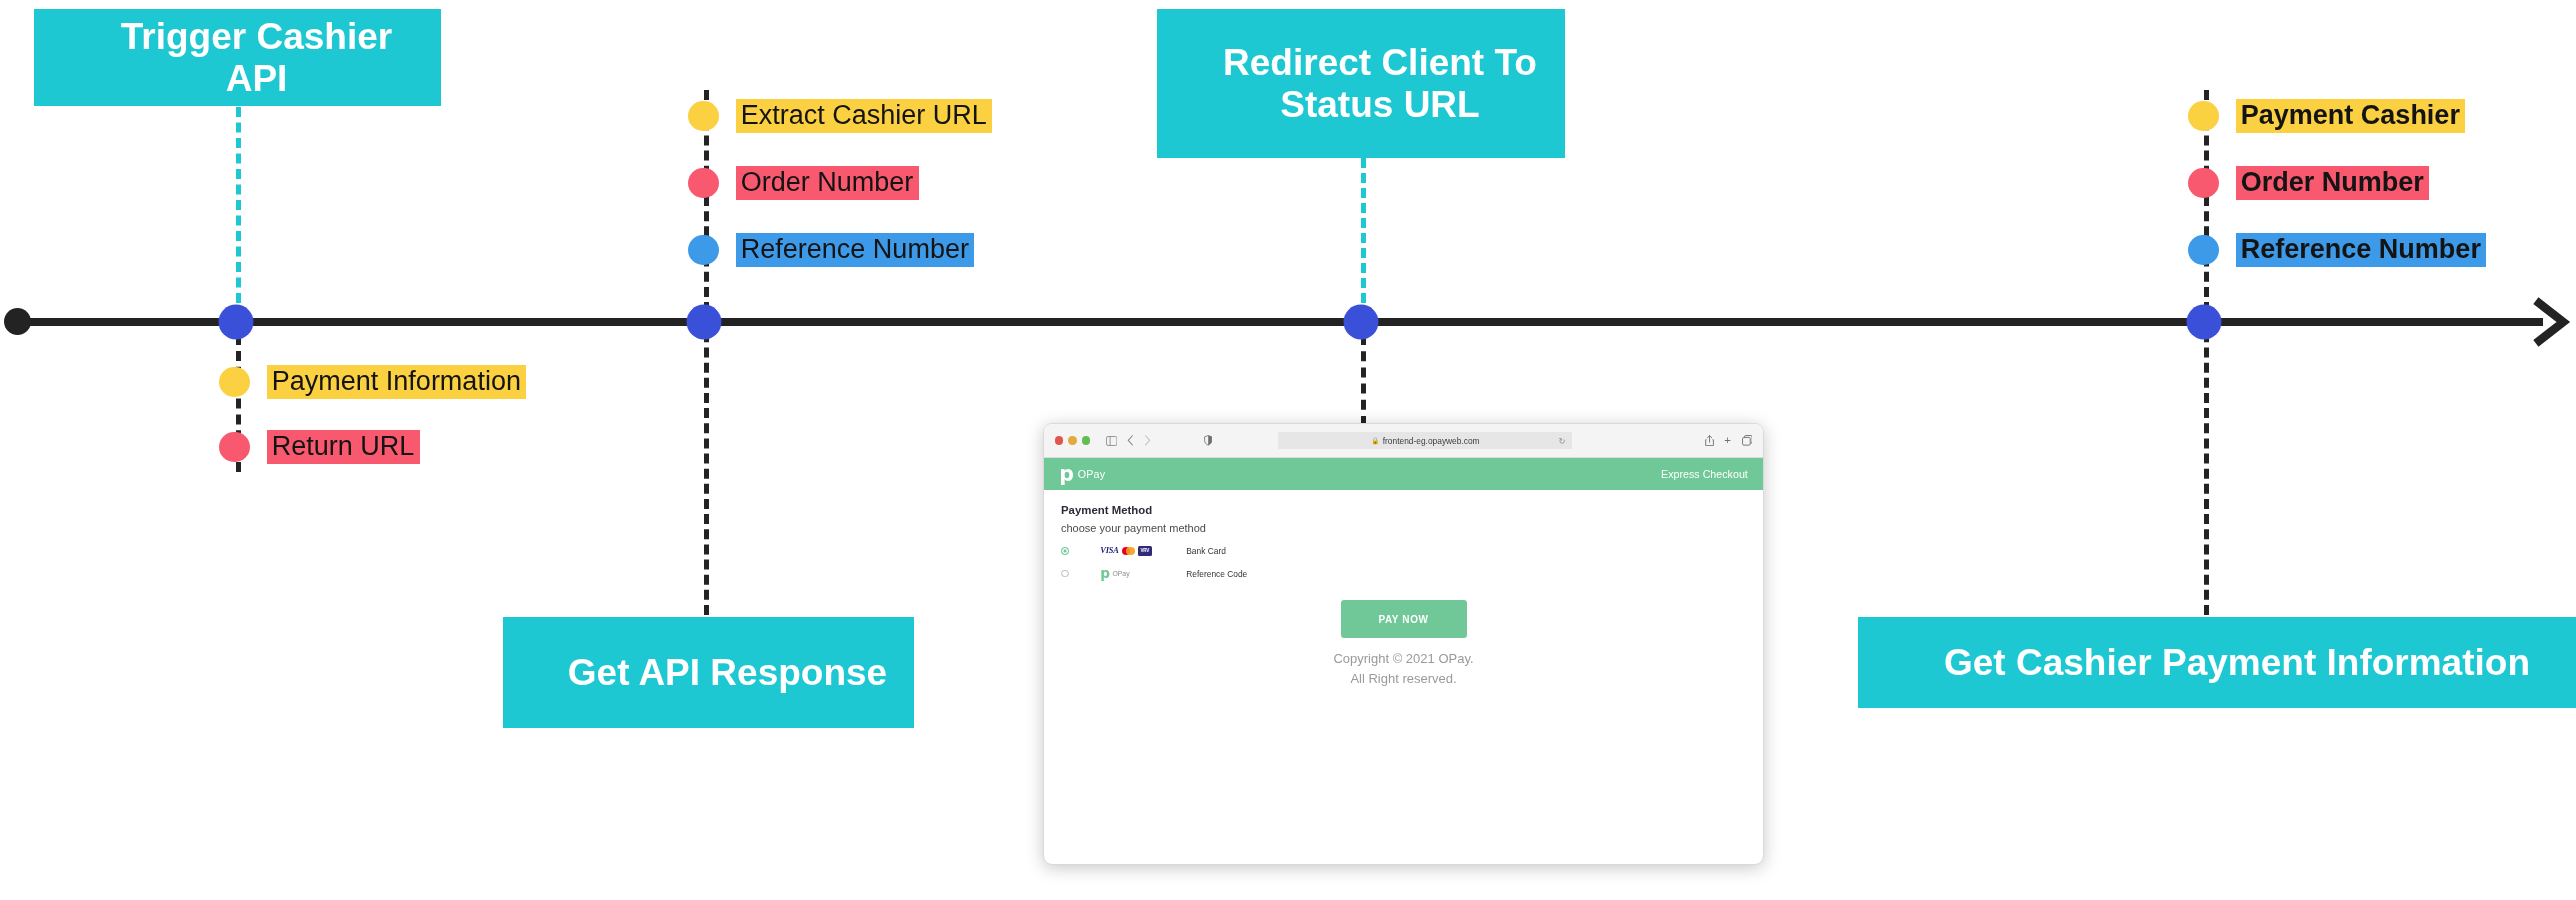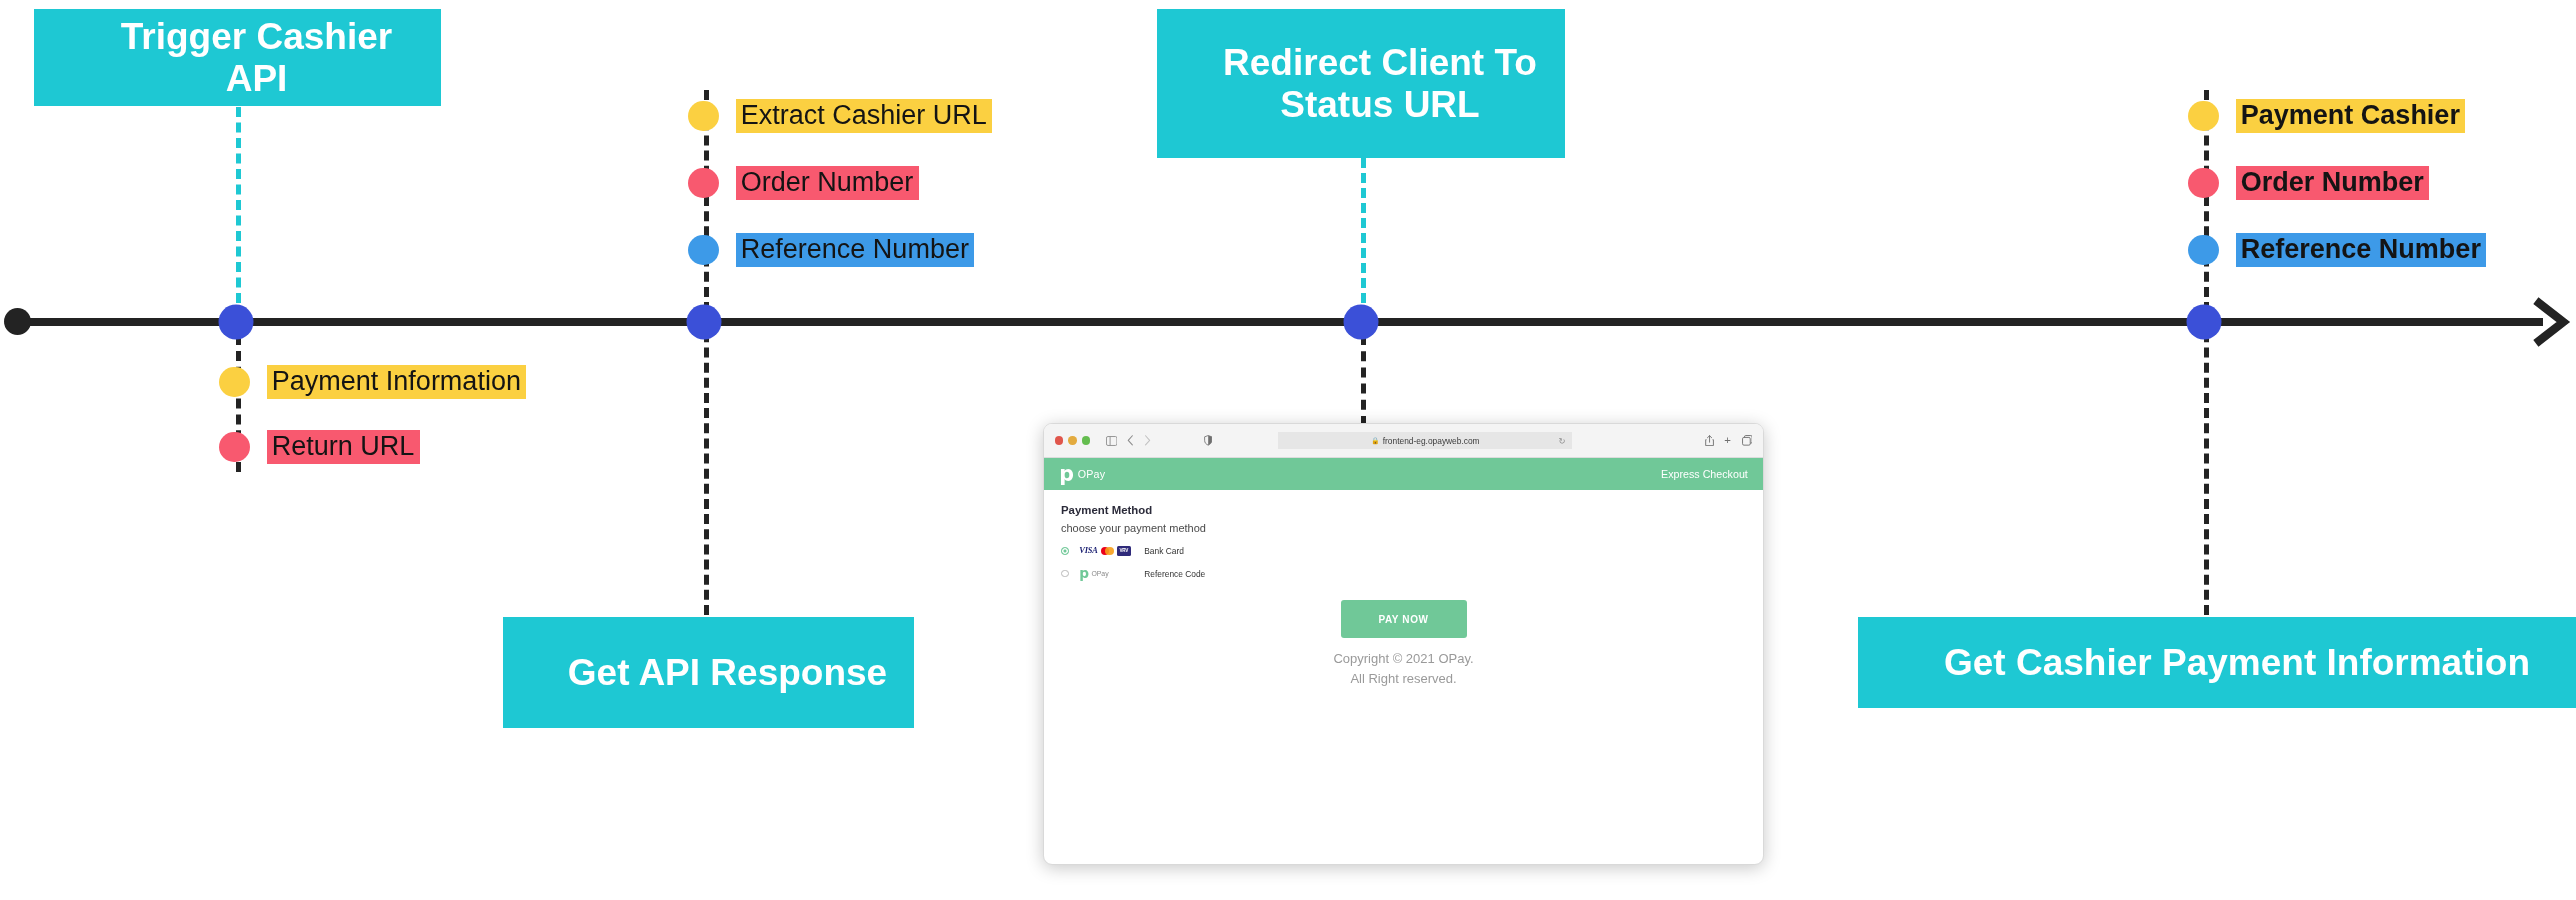--- a/index.html
+++ b/index.html
@@ -58,21 +58,21 @@
     padding:0 15.2px;box-sizing:border-box;}
   #opay-logo{display:flex;align-items:center;color:#ffffff;}
   #opay-logo-mark{font-size:20.6px;font-weight:bold;line-height:1;margin-right:3.8px;
     font-family:"DejaVu Sans",sans-serif;}
   #opay-logo-text{font-size:10.7px;letter-spacing:0.2px;}
   #express-checkout{margin-left:auto;color:#ffffff;font-size:10.7px;}
 
   #opay-body{padding:13.7px 17px 0 17px;}
   #pm-title{font-size:11.4px;font-weight:bold;color:#2b2b3a;margin:0 0 6.1px 0;}
   #pm-sub{font-size:11px;color:#4a4a4a;margin:0 0 12.2px 0;}
-  .pm-row{display:flex;align-items:center;margin-bottom:10.7px;}
+  .pm-row{display:flex;align-items:center;margin-bottom:10.7px;gap:21px;}
   .radio{width:7.6px;height:7.6px;border-radius:50%;border:0.8px solid #b9b9b9;
     box-sizing:border-box;flex:0 0 auto;}
   .radio.on{border-color:#70c898;background:#70c898;box-shadow:inset 0 0 0 1.5px #ffffff;}
   .pm-logos{display:flex;align-items:center;gap:3px;margin-left:10.7px;width:65px;}
   .card-visa{font-size:8.4px;font-weight:bold;font-style:italic;color:#1a1f71;
     font-family:"Liberation Serif",serif;letter-spacing:-0.2px;}
   .card-mc{position:relative;width:13px;height:8.4px;}
   .card-mc i{position:absolute;top:0;width:8.4px;height:8.4px;border-radius:50%;display:block;}
   .card-mc i.a{left:0;background:#eb001b;}
   .card-mc i.b{right:0;background:#f79e1b;opacity:.9;}

